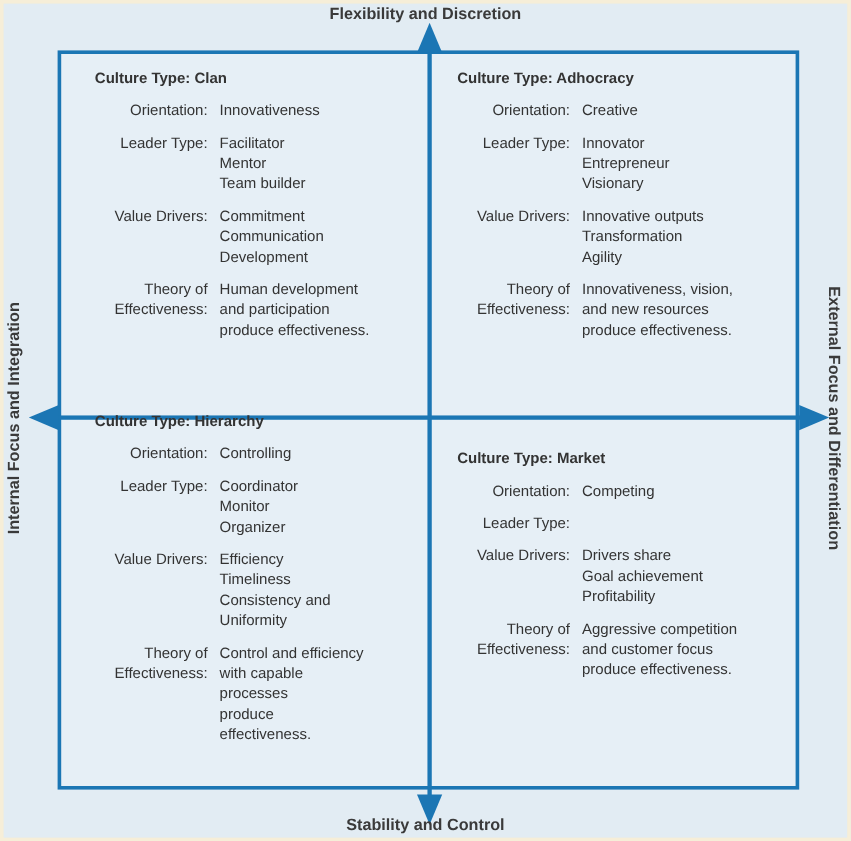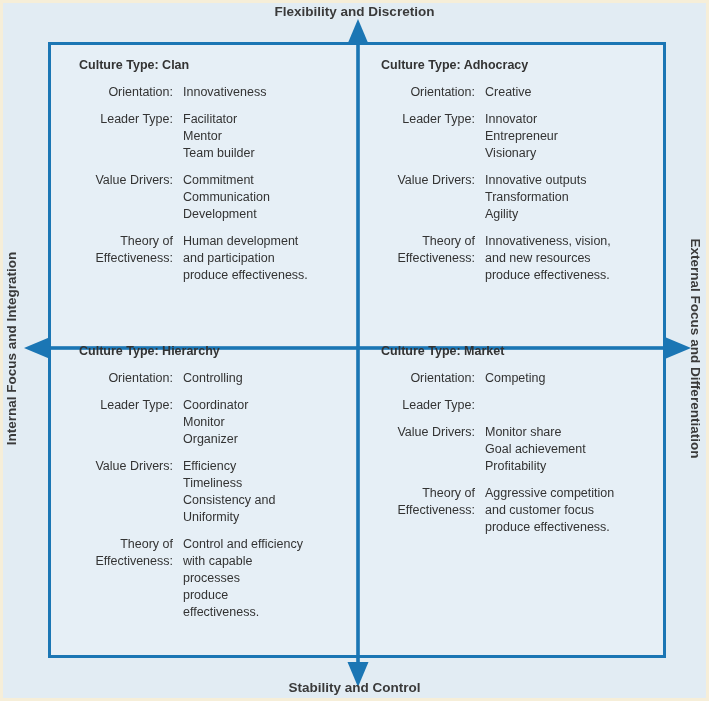--- a/index.html
+++ b/index.html
@@ -47,21 +47,21 @@
   
   .quadrant{
     position:absolute;
     box-sizing:border-box;
     font-size:12.5px;
     line-height:1.36;
   }
   .q-clan{left:48px;top:42px;width:305px;height:300px;padding:12px 4px 0 26px;}
   .q-adhocracy{left:358px;top:42px;width:302px;height:300px;padding:12px 4px 0 18px;}
   .q-hierarchy{left:48px;top:332px;width:256px;height:304px;padding:8px 4px 0 26px;}
-  .q-market{left:358px;top:332px;width:302px;height:304px;padding:8px 4px 0 18px;border-radius:31px;}
+  .q-market{left:358px;top:363px;width:302px;height:304px;padding:8px 4px 0 18px;border-radius:31px;}
   .culture-type{
     font-weight:bold;
     padding-left:2px;
     margin-bottom:10px;
     white-space:nowrap;
   }
   .row{
     display:grid;
     grid-template-columns:96px 1fr;
     column-gap:10px;
@@ -189,21 +189,21 @@
     <div class="culture-type">Culture Type: Market</div>
     <div class="row">
       <span class="lbl">Orientation:</span>
       <span class="val">Competing</span>
     </div>
     <div class="row">
       <span class="lbl">Leader Type:</span>
     </div>
     <div class="row">
       <span class="lbl">Value Drivers:</span>
-      <span class="val">Monitor share
+      <span class="val">Drivers share
 Goal achievement
 Profitability</span>
     </div>
     <div class="row theory">
       <span class="lbl">Theory of
 Effectiveness:</span>
       <span class="val">Aggressive competition
 and customer focus
 produce effectiveness.</span>
     </div>

